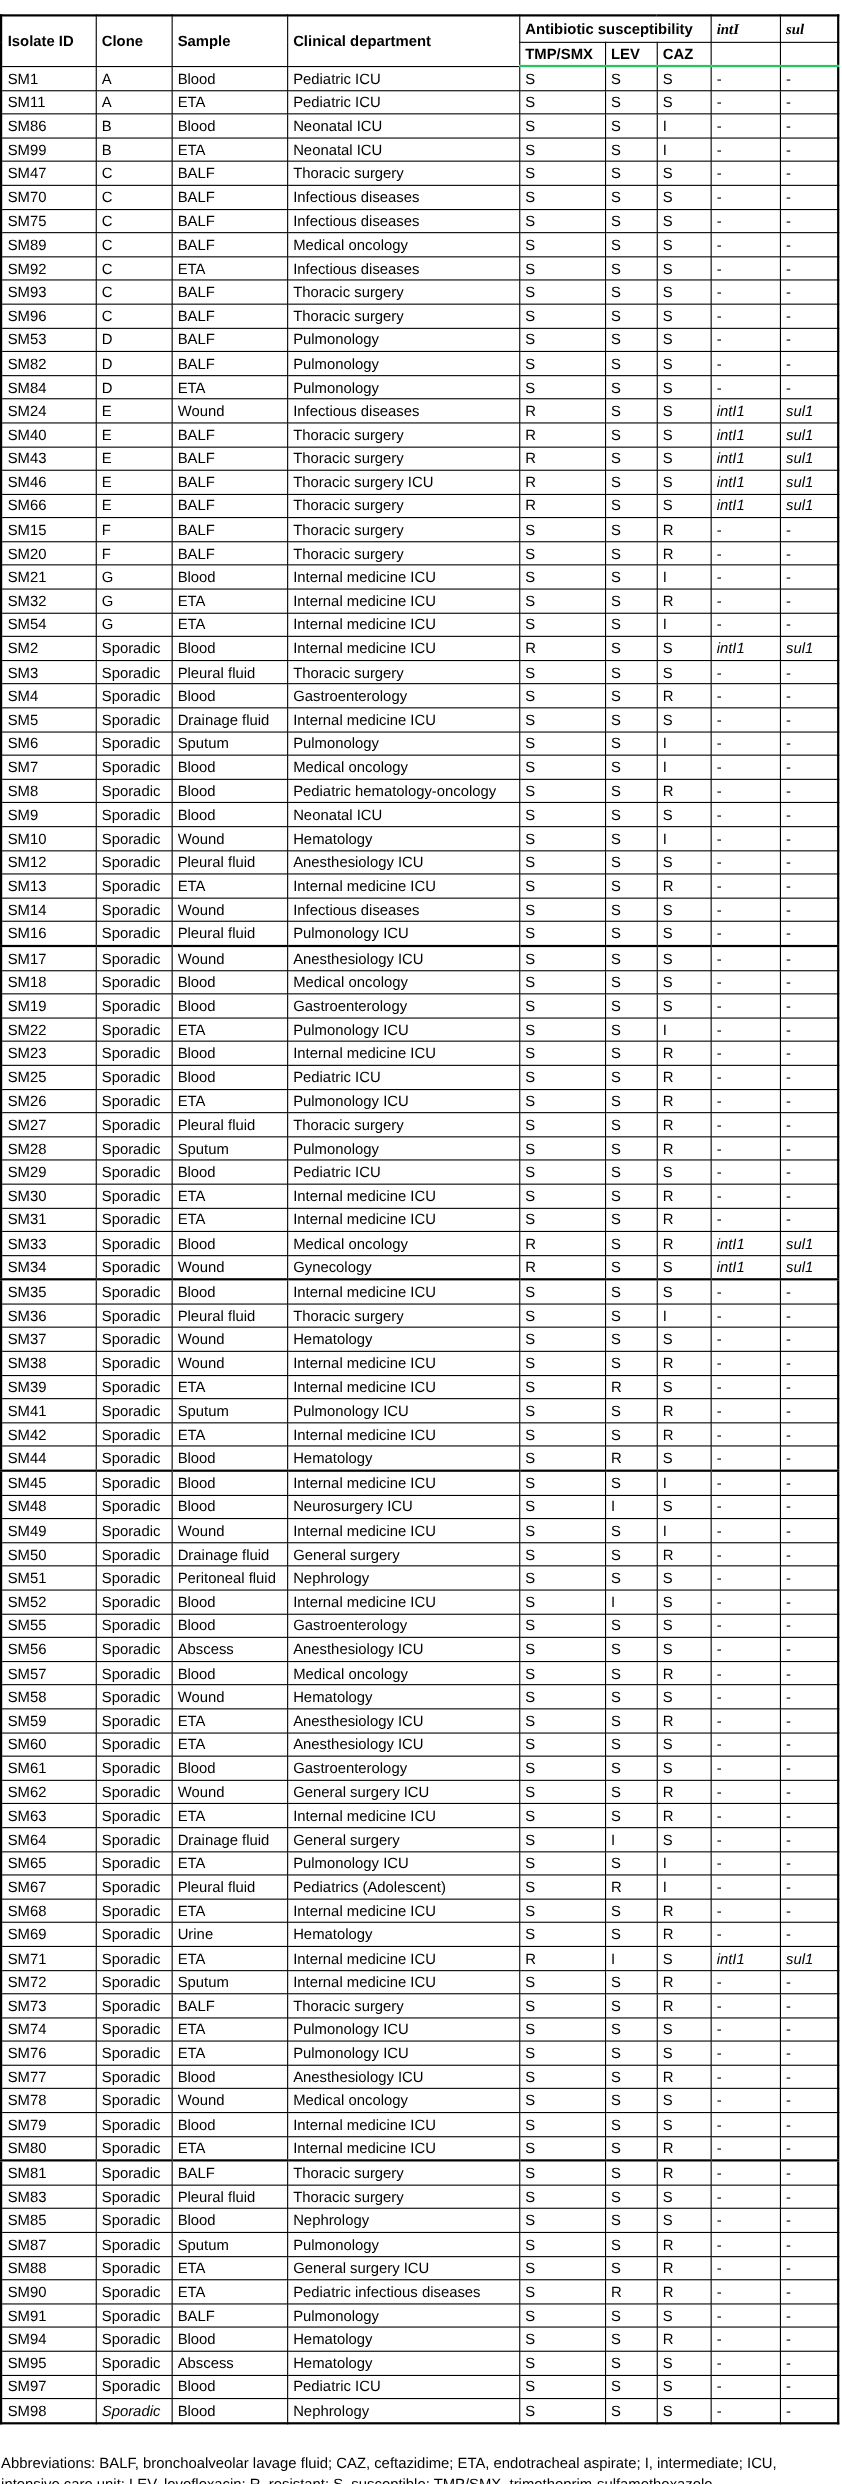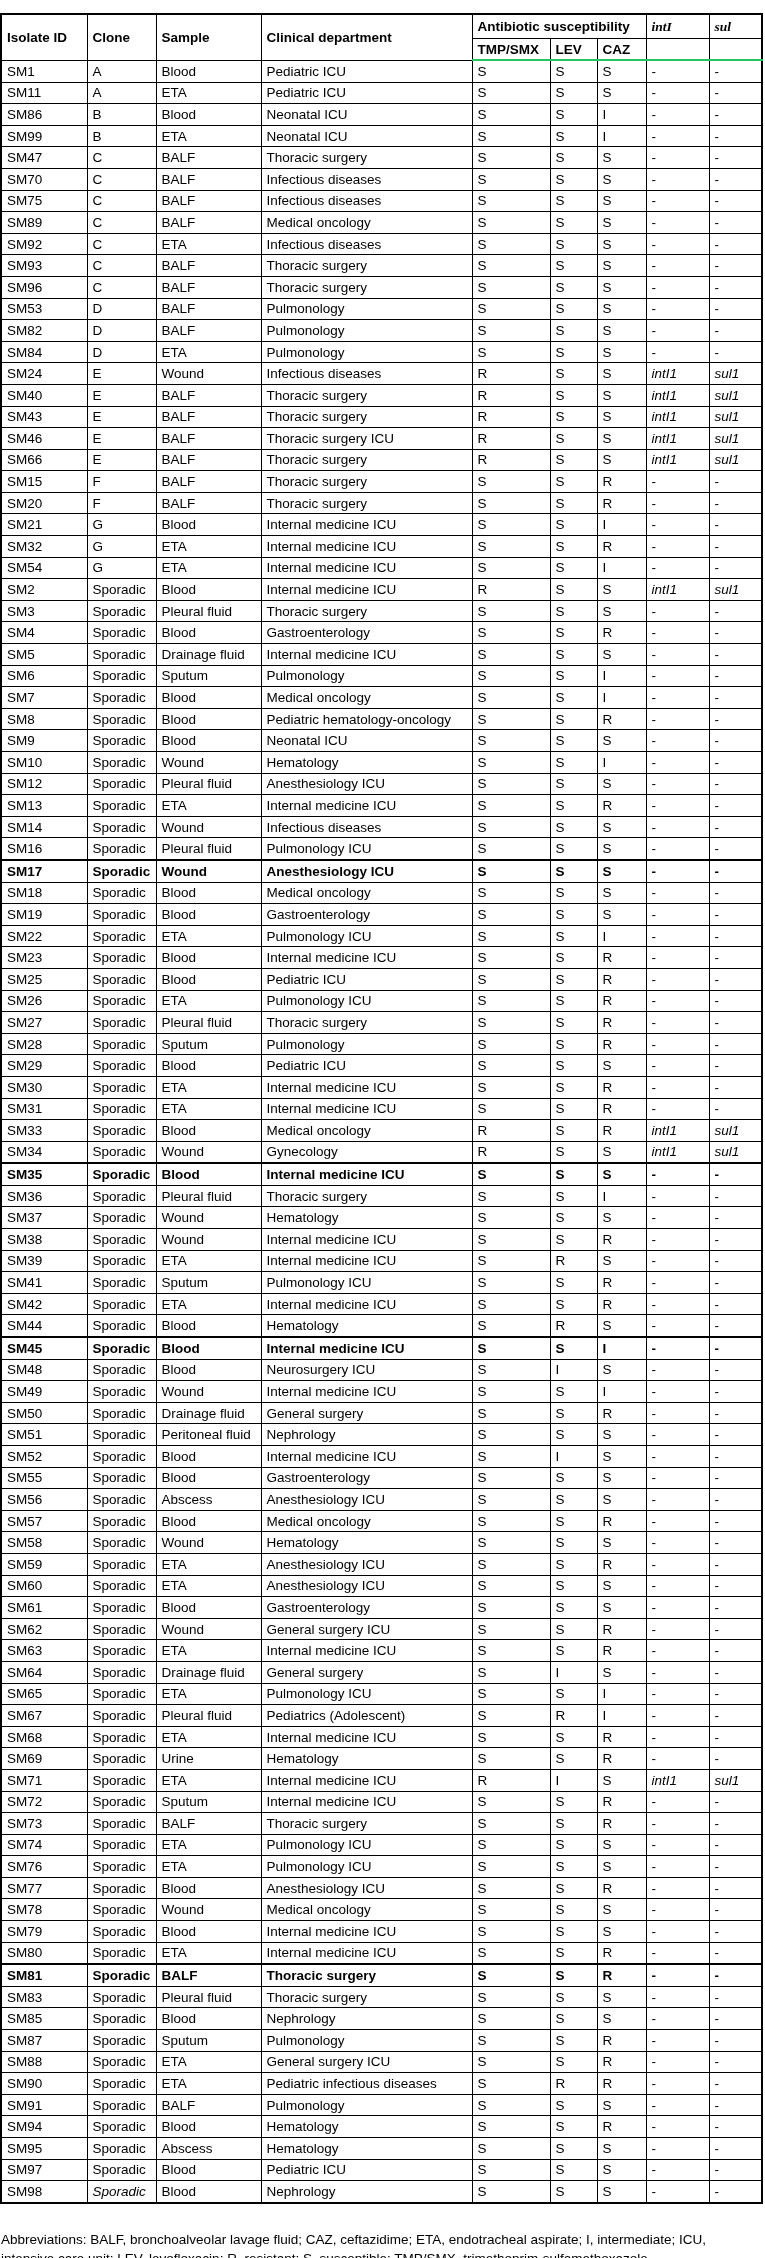--- a/index.html
+++ b/index.html
@@ -25,21 +25,21 @@
     white-space:nowrap;
     overflow:hidden;
   }
   table.isolates td { height:20.6px; line-height:15px; }
   table.isolates thead th { font-weight:bold; }
   thead tr.h1 th { height:23px; }
   thead tr.h2 th { height:20px; border-bottom:2px solid #22c55e; }
   th.abx { text-align:center; border-bottom:2px solid #000; }
   th.gene { text-align:center; font-style:italic;font-family:Liberation Serif, serif; }
   td.italic { font-style:italic; }
-  tr.page-break td { border-top:2px solid #000;font-weight:bold; }
+  tr.page-break td { border-top:2px solid #000; }
   .footnote {
     margin:26px 1px 0 1px;
     width:757px;
     font-size:13.5px;
     line-height:19px;
     color:#000;
   }
 </style>
 </head>
 <body>

